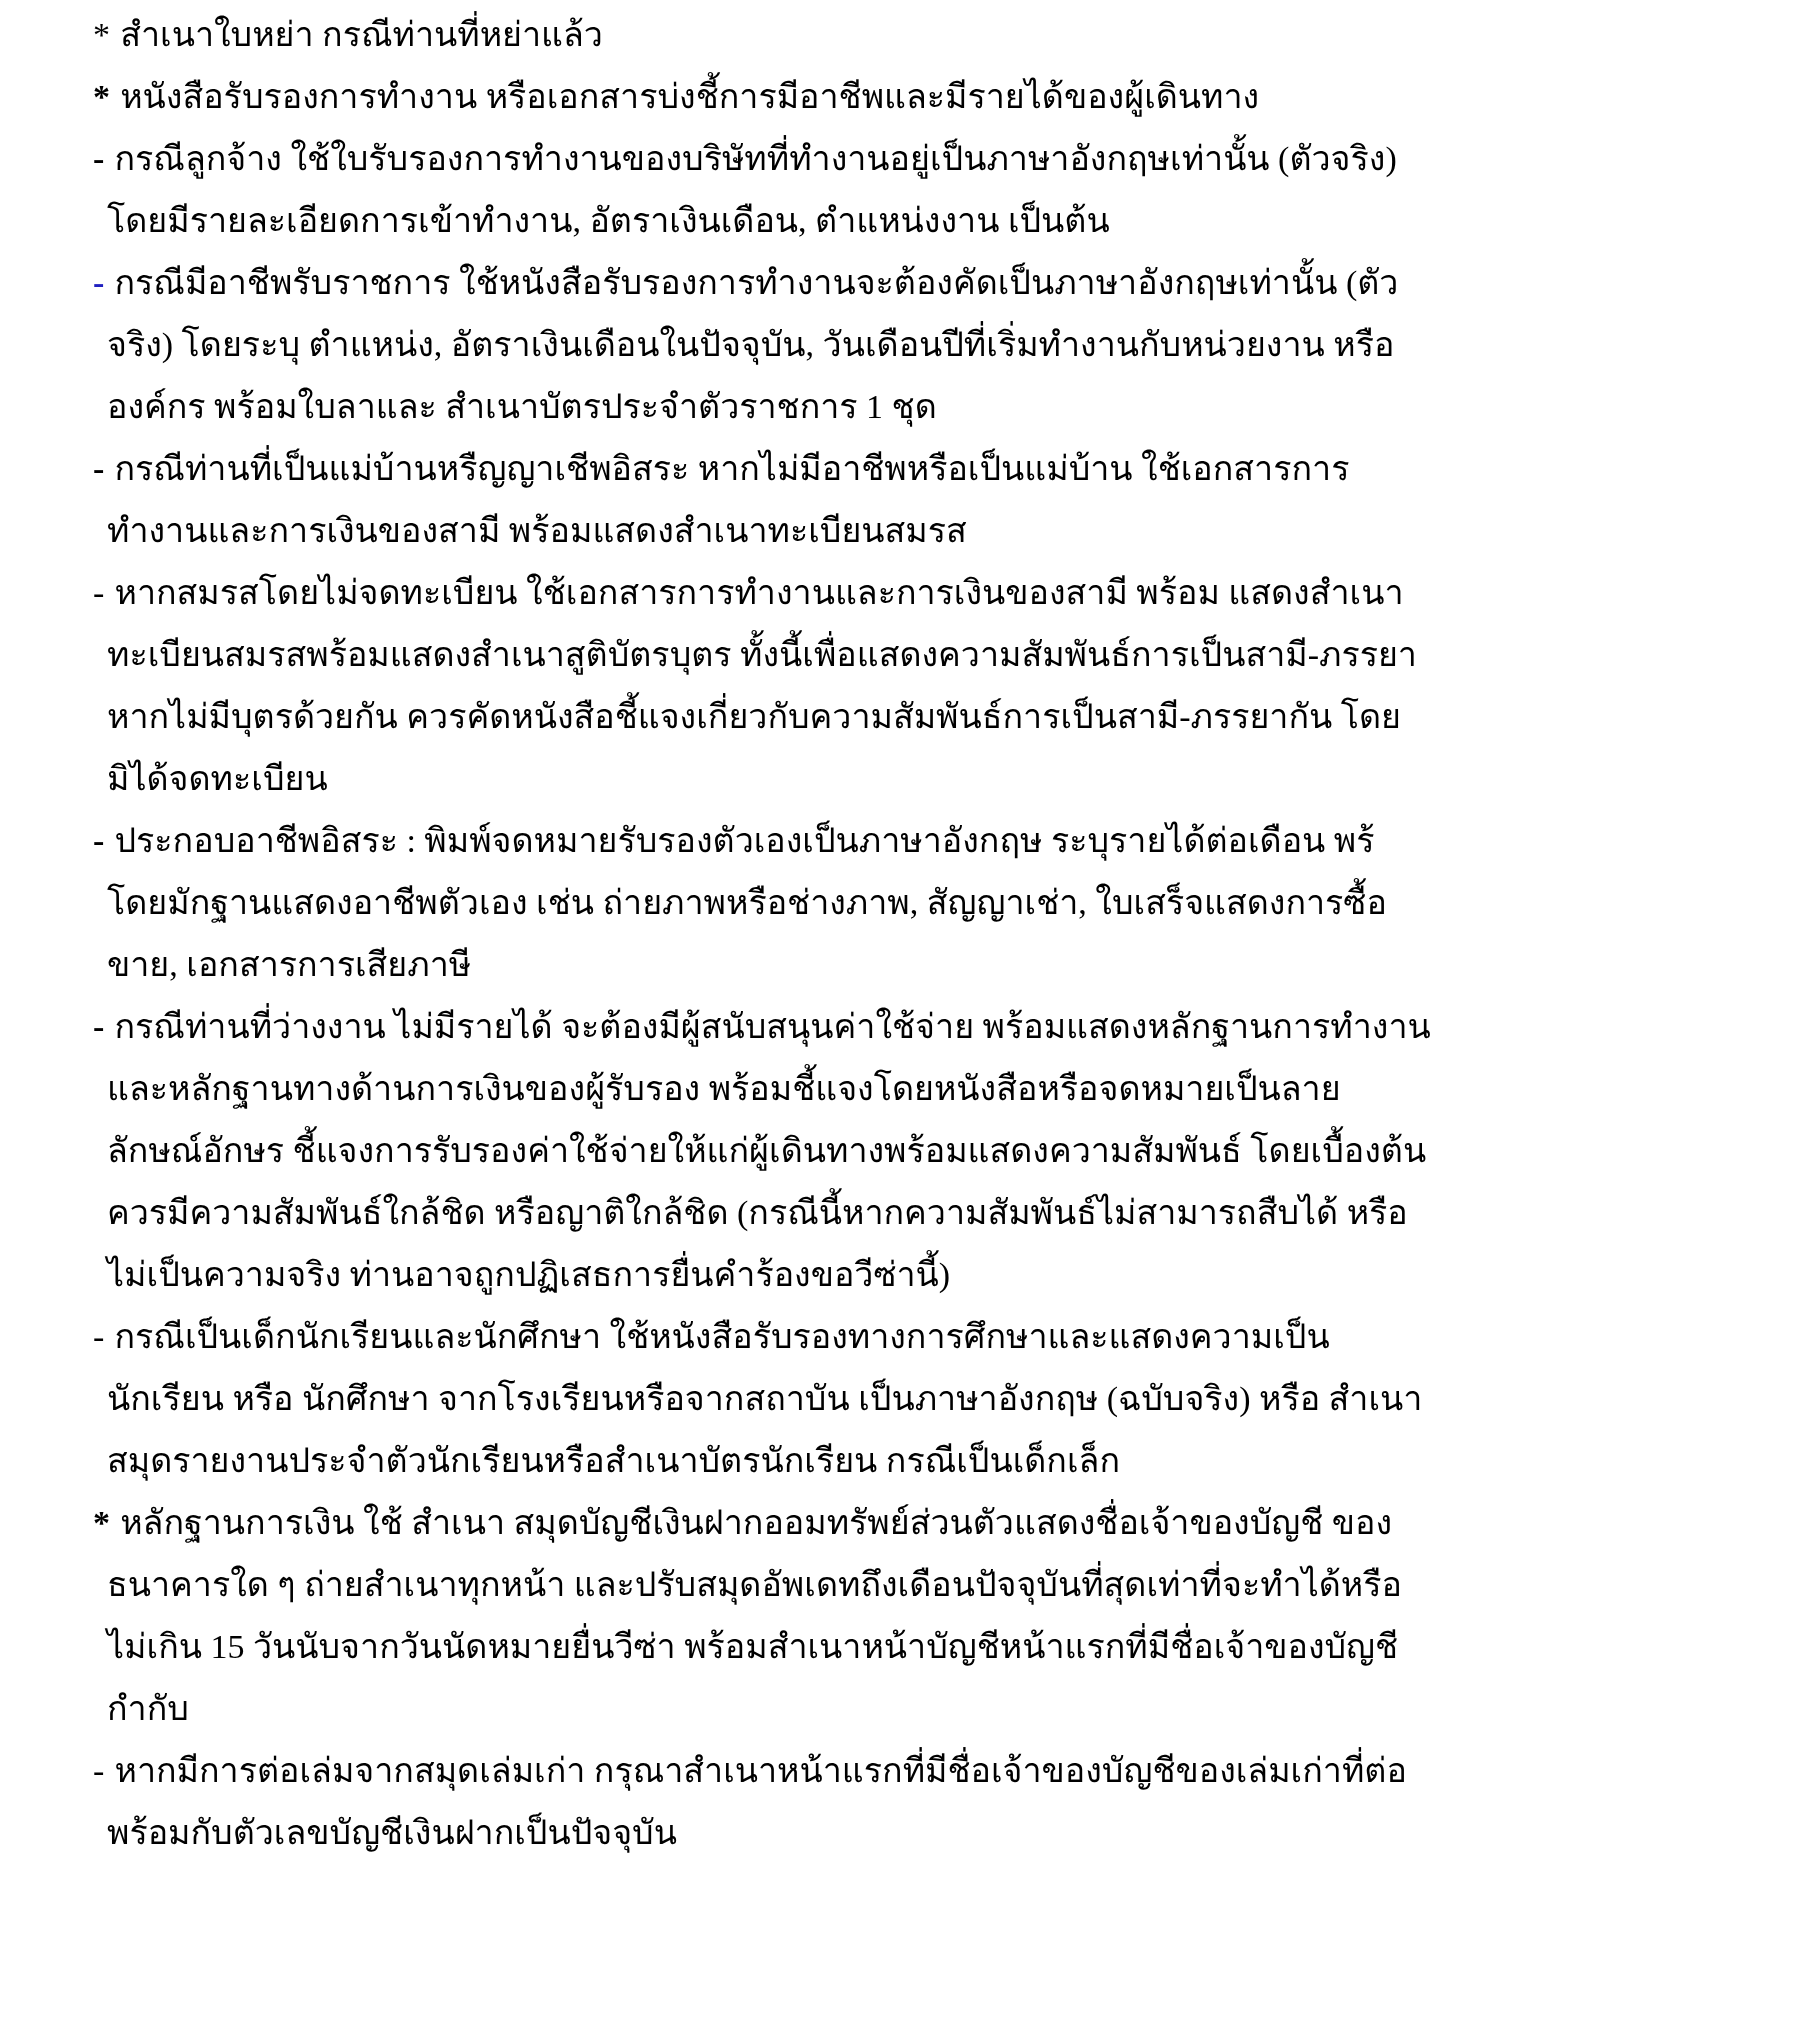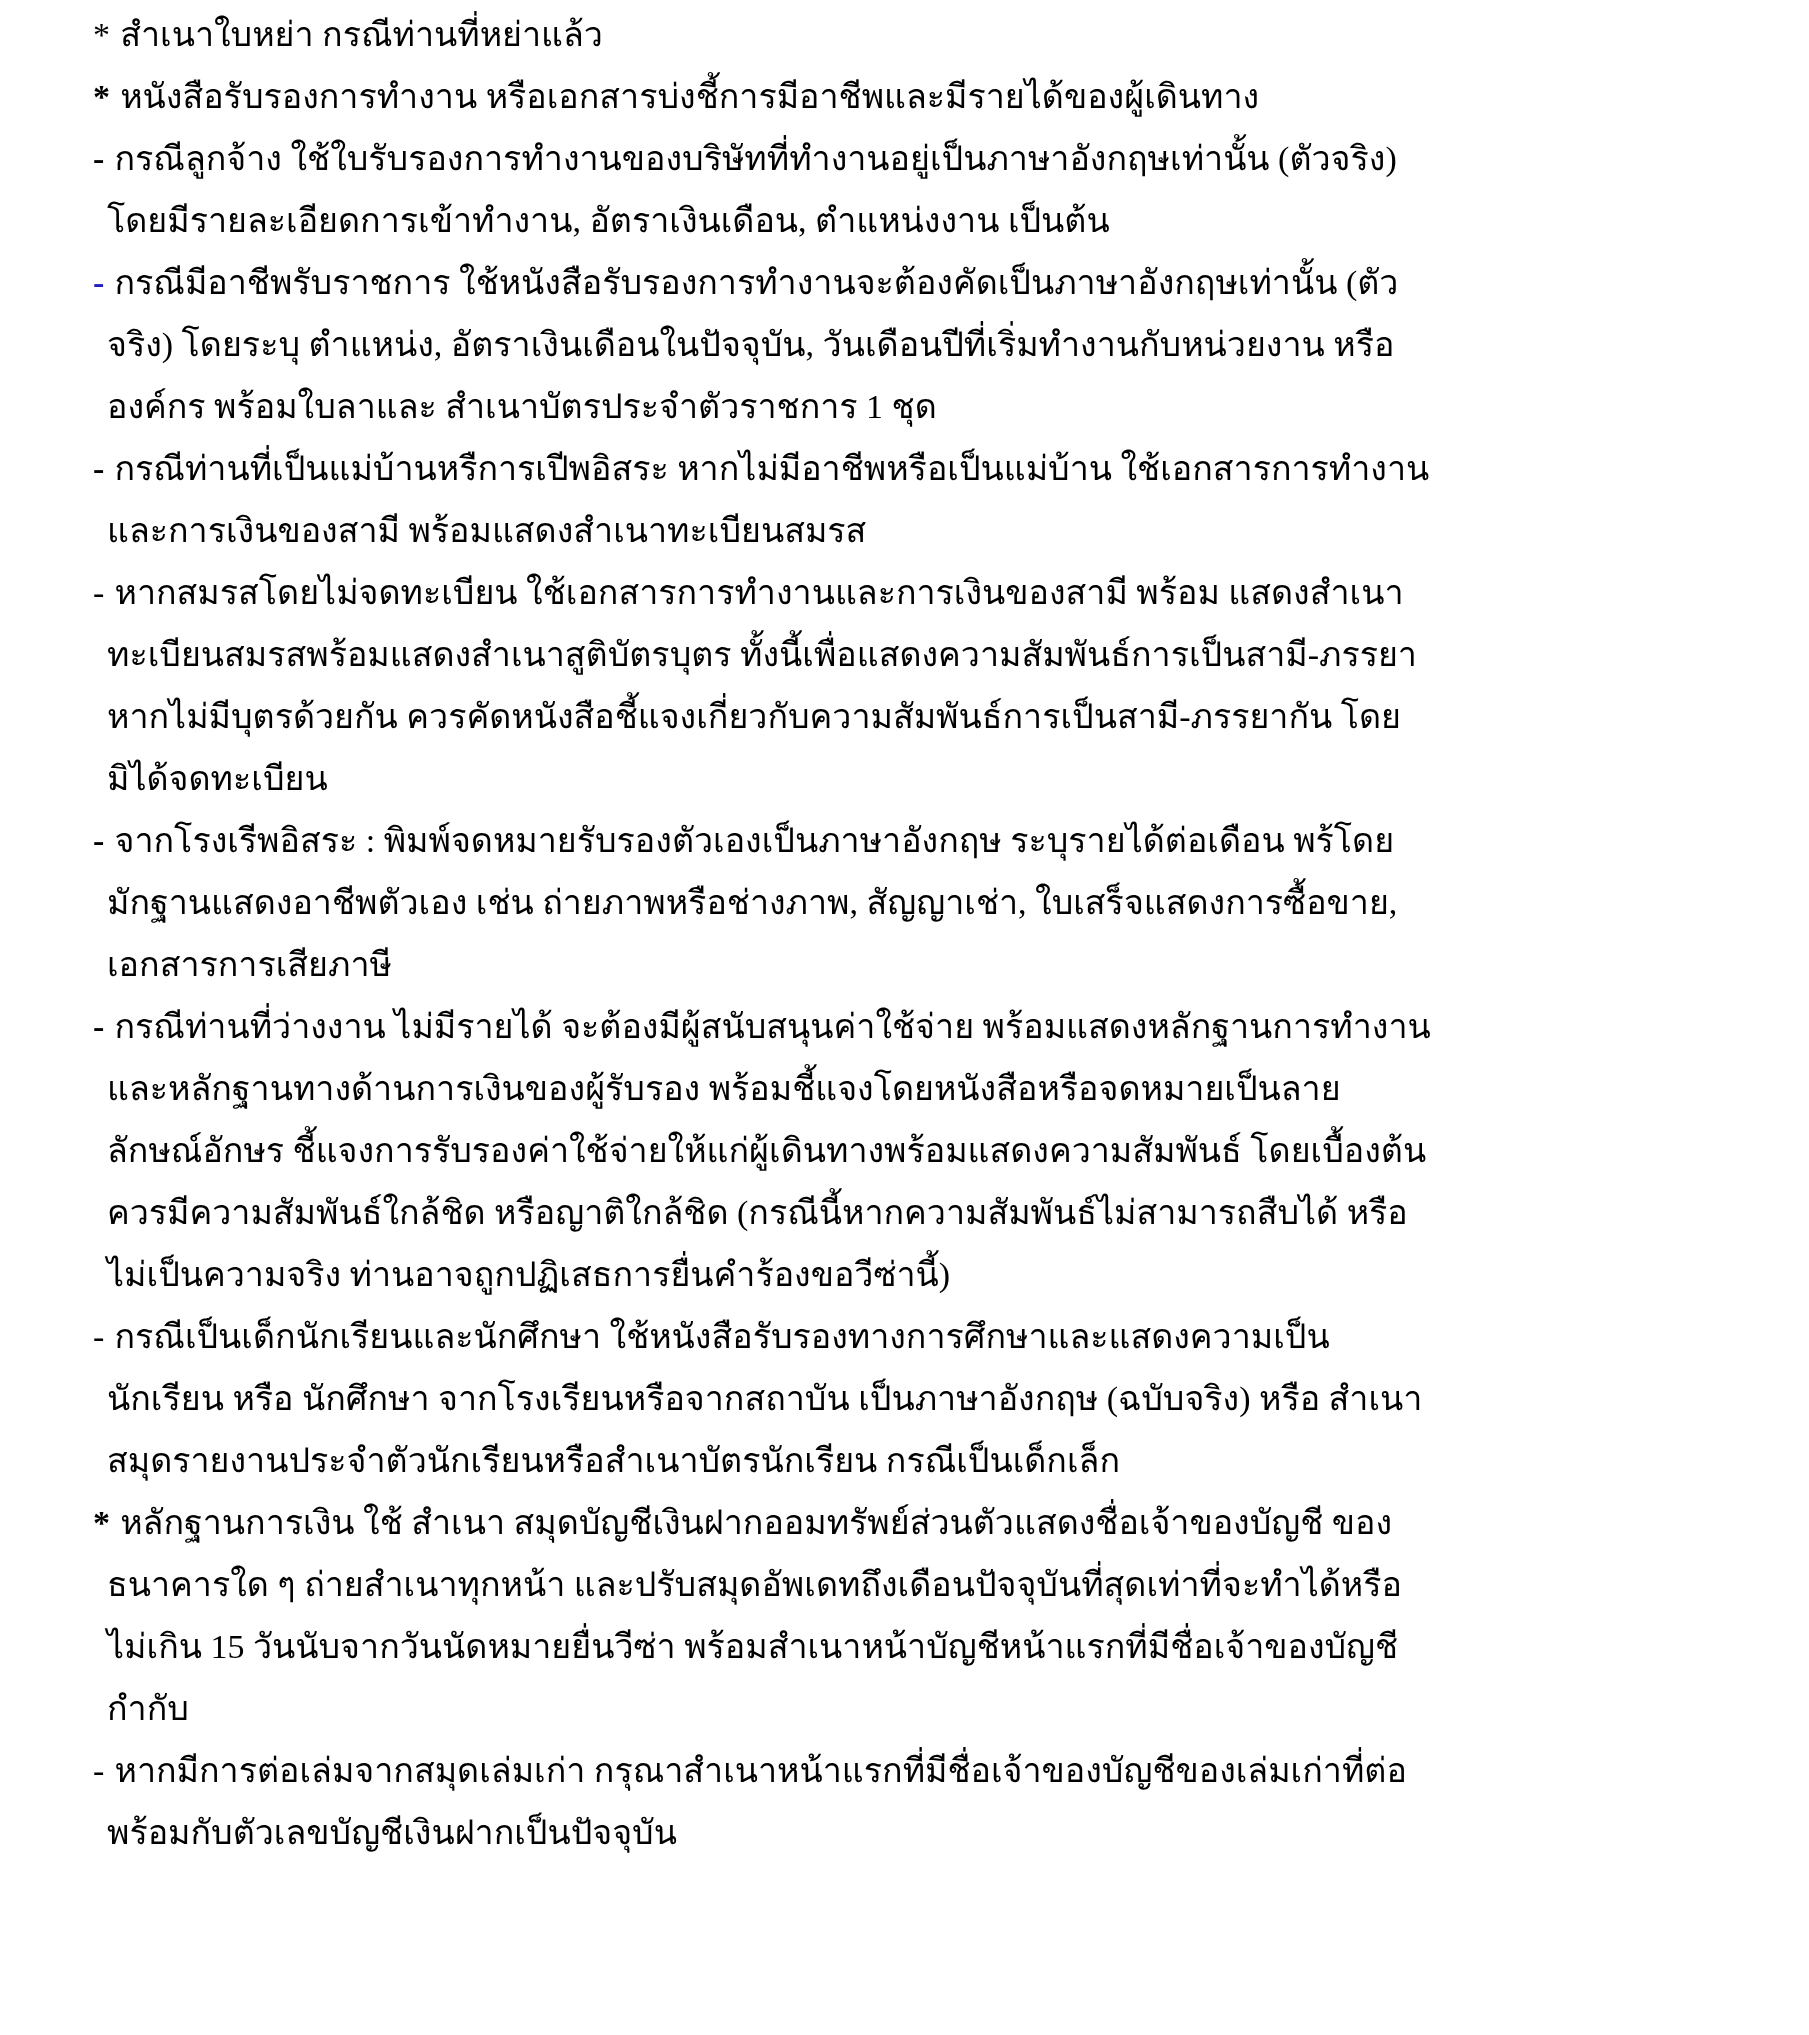--- a/index.html
+++ b/index.html
@@ -39,25 +39,25 @@
   <div id="items">
   <div class="item"><span class="marker" style="color: rgb(0, 0, 0);">*</span><span class="lead"></span><span class="body">สำเนาใบหย่า กรณีท่านที่หย่าแล้ว</span></div>
 
   <div class="item"><span class="marker b" style="color: rgb(0, 0, 0);">*</span><span class="lead">หนังสือรับรองการทำงาน</span><span class="body"> หรือเอกสารบ่งชี้การมีอาชีพและมีรายได้ของผู้เดินทาง</span></div>
 
   <div class="item"><span class="marker b" style="color: rgb(0, 0, 0);">-</span><span class="lead">กรณีลูกจ้าง</span><span class="body"> ใช้ใบรับรองการทำงานของบริษัทที่ทำงานอยู่เป็นภาษาอังกฤษเท่านั้น (ตัวจริง) โดยมีรายละเอียดการเข้าทำงาน, อัตราเงินเดือน, ตำแหน่งงาน เป็นต้น</span></div>
 
   <div class="item"><span class="marker b" style="color: rgb(32, 32, 192);">-</span><span class="lead">กรณีมีอาชีพรับราชการ</span><span class="body"> ใช้หนังสือรับรองการทำงานจะต้องคัดเป็นภาษาอังกฤษเท่านั้น (ตัวจริง) โดยระบุ ตำแหน่ง, อัตราเงินเดือนในปัจจุบัน, วันเดือนปีที่เริ่มทำงานกับหน่วยงาน หรือ องค์กร พร้อมใบลาและ สำเนาบัตรประจำตัวราชการ 1 ชุด</span></div>
 
 
-  <div class="item"><span class="marker b" style="color: rgb(0, 0, 0);">-</span><span class="lead">กรณีท่านที่เป็นแม่บ้านหรืการเปีพอิสระ</span><span class="body"> หากไม่มีอาชีพหรือเป็นแม่บ้าน ใช้เอกสารการทำงานและการเงินของสามี พร้อมแสดงสำเนาทะเบียนสมรส</span></div>
+  <div class="item"><span class="marker b" style="color: rgb(0, 0, 0);">-</span><span class="lead">กรณีท่านที่เป็นแม่บ้านหรืญญาเชีพอิสระ</span><span class="body"> หากไม่มีอาชีพหรือเป็นแม่บ้าน ใช้เอกสารการทำงานและการเงินของสามี พร้อมแสดงสำเนาทะเบียนสมรส</span></div>
 
   <div class="item"><span class="marker" style="color: rgb(0, 0, 0);">-</span><span class="lead"></span><span class="body">หากสมรสโดยไม่จดทะเบียน ใช้เอกสารการทำงานและการเงินของสามี พร้อม แสดงสำเนาทะเบียนสมรสพร้อมแสดงสำเนาสูติบัตรบุตร ทั้งนี้เพื่อแสดงความสัมพันธ์การเป็นสามี-ภรรยา   หากไม่มีบุตรด้วยกัน ควรคัดหนังสือชี้แจงเกี่ยวกับความสัมพันธ์การเป็นสามี-ภรรยากัน โดยมิได้จดทะเบียน</span></div>
 
-  <div class="item"><span class="marker b" style="color: rgb(0, 0, 0);">-</span><span class="lead">จากโรงเรีพอิสระ</span><span class="body"> : พิมพ์จดหมายรับรองตัวเองเป็นภาษาอังกฤษ ระบุรายได้ต่อเดือน พร้โดยมักฐานแสดงอาชีพตัวเอง เช่น ถ่ายภาพหรือช่างภาพ, สัญญาเช่า, ใบเสร็จแสดงการซื้อขาย, เอกสารการเสียภาษี</span></div>
+  <div class="item"><span class="marker b" style="color: rgb(0, 0, 0);">-</span><span class="lead">ประกอบอาชีพอิสระ</span><span class="body"> : พิมพ์จดหมายรับรองตัวเองเป็นภาษาอังกฤษ ระบุรายได้ต่อเดือน พร้โดยมักฐานแสดงอาชีพตัวเอง เช่น ถ่ายภาพหรือช่างภาพ, สัญญาเช่า, ใบเสร็จแสดงการซื้อขาย, เอกสารการเสียภาษี</span></div>
 
   <div class="item"><span class="marker b" style="color: rgb(0, 0, 0);">-</span><span class="lead">กรณีท่านที่ว่างงาน</span><span class="body"> ไม่มีรายได้ จะต้องมีผู้สนับสนุนค่าใช้จ่าย พร้อมแสดงหลักฐานการทำงานและหลักฐานทางด้านการเงินของผู้รับรอง พร้อมชี้แจงโดยหนังสือหรือจดหมายเป็นลายลักษณ์อักษร ชี้แจงการรับรองค่าใช้จ่ายให้แก่ผู้เดินทางพร้อมแสดงความสัมพันธ์ โดยเบื้องต้น ควรมีความสัมพันธ์ใกล้ชิด หรือญาติใกล้ชิด (กรณีนี้หากความสัมพันธ์ไม่สามารถสืบได้ หรือไม่เป็นความจริง ท่านอาจถูกปฏิเสธการยื่นคำร้องขอวีซ่านี้)</span></div>
 
   <div class="item"><span class="marker" style="color: rgb(0, 0, 0);">-</span><span class="lead"></span><span class="body">กรณีเป็นเด็กนักเรียนและนักศึกษา ใช้หนังสือรับรองทางการศึกษาและแสดงความเป็นนักเรียน หรือ นักศึกษา จากโรงเรียนหรือจากสถาบัน เป็นภาษาอังกฤษ (ฉบับจริง) หรือ สำเนาสมุดรายงานประจำตัวนักเรียนหรือสำเนาบัตรนักเรียน กรณีเป็นเด็กเล็ก</span></div>
 
   <div class="item"><span class="marker b" style="color: rgb(0, 0, 0);">*</span><span class="lead">หลักฐานการเงิน</span><span class="body"> ใช้ สำเนา สมุดบัญชีเงินฝากออมทรัพย์ส่วนตัวแสดงชื่อเจ้าของบัญชี ของธนาคารใด ๆ ถ่ายสำเนาทุกหน้า และปรับสมุดอัพเดทถึงเดือนปัจจุบันที่สุดเท่าที่จะทำได้หรือไม่เกิน 15 วันนับจากวันนัดหมายยื่นวีซ่า พร้อมสำเนาหน้าบัญชีหน้าแรกที่มีชื่อเจ้าของบัญชีกำกับ</span></div>
 
   <div class="item"><span class="marker" style="color: rgb(0, 0, 0);">-</span><span class="lead"></span><span class="body">หากมีการต่อเล่มจากสมุดเล่มเก่า กรุณาสำเนาหน้าแรกที่มีชื่อเจ้าของบัญชีของเล่มเก่าที่ต่อ พร้อมกับตัวเลขบัญชีเงินฝากเป็นปัจจุบัน</span></div>
 
 </div>

